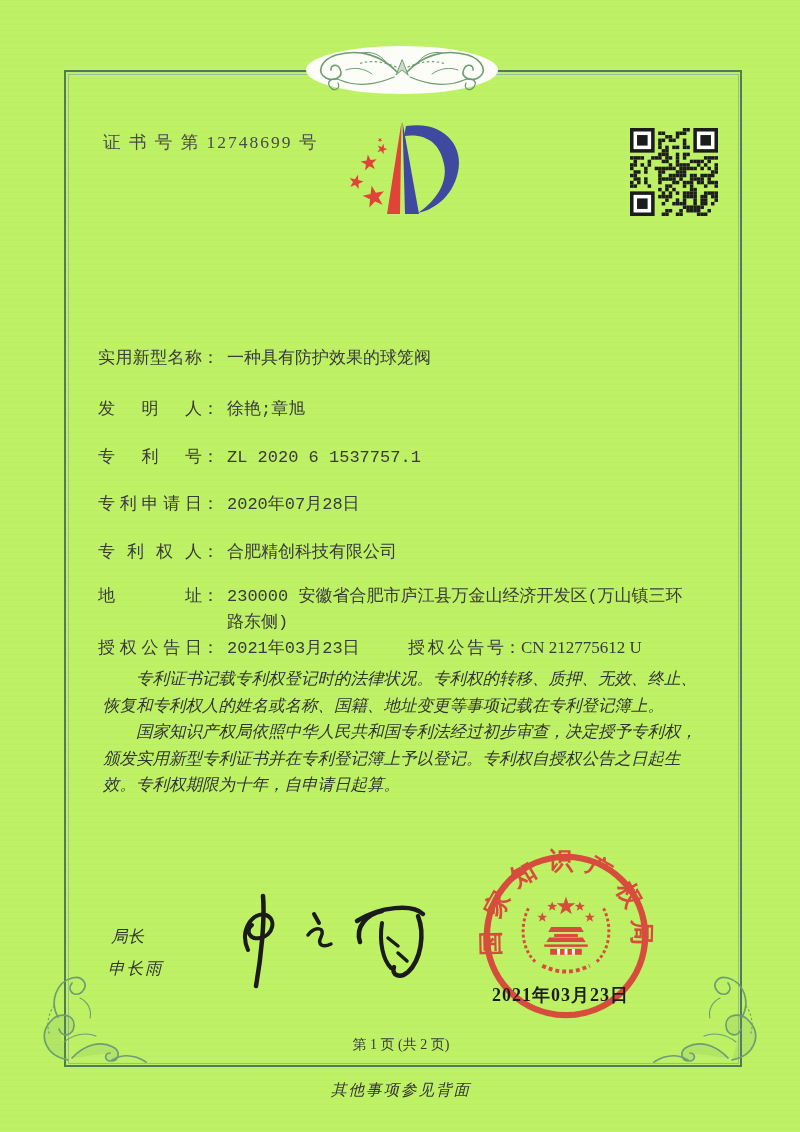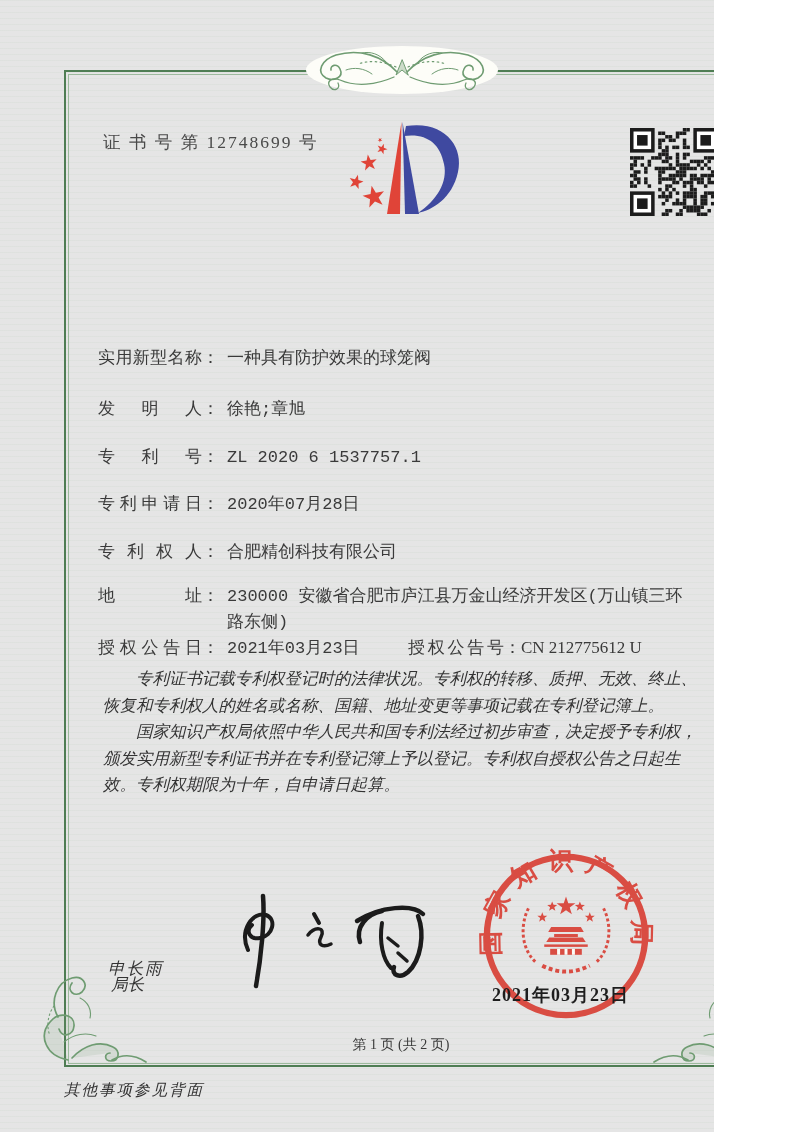--- a/index.html
+++ b/index.html
@@ -1,45 +1,45 @@
 <!DOCTYPE html>
 <html><head>
 <meta charset="utf-8">
 <style>
   html,body{margin:0;padding:0;background:#fff;}
-  .page{position:relative;width:714px;height:1132px;background:#e5e5e5;
+  .page{position:relative;width:800px;height:1132px;background:#bef264;
         font-family:"Liberation Serif","DejaVu Serif",serif;overflow:hidden;}
   .page::before{content:"";position:absolute;inset:0;pointer-events:none;
         background:repeating-linear-gradient(180deg,rgba(140,175,140,.07) 0 1px,transparent 1px 6px);}
   
   .frame{position:absolute;left:64px;top:70px;width:674px;height:993px;
          border:2.5px solid #4e7d53;}
   .frame::after{content:"";position:absolute;inset:1.5px;border:1px solid #9cba9d;}
   .cert-no{position:absolute;left:103px;top:130px;font-size:17.5px;letter-spacing:2px;color:#4a4a4a;}
   .title{position:absolute;left:0;top:244px;width:800px;text-align:center;
          font-size:40px;letter-spacing:11px;padding-left:11px;box-sizing:border-box;
          color:#1f1f1f;text-shadow:.5px 0 0 currentColor;}
   .row{position:absolute;left:98px;font-size:17px;color:#3a3a3a;white-space:nowrap;font-family:Liberation Mono, monospace;}
   .row .flabel{display:inline-block;width:104px;text-align:justify;text-align-last:justify;vertical-align:top;}
   .row .colon{display:inline-block;margin-right:8px;vertical-align:top;}
   .row .fvalue{display:inline-block;vertical-align:top;max-width:472px;white-space:normal;line-height:26px;}
   .row2{position:absolute;left:408px;font-size:17px;color:#3a3a3a;white-space:nowrap;}
   .row2 .flabel{display:inline-block;width:96px;text-align:justify;text-align-last:justify;}
   .body-text{position:absolute;left:103px;top:666px;width:598px;font-size:16.5px;
              line-height:26.5px;color:#333;font-style:italic;}
   .body-text p{margin:0;text-indent:2em;}
-  .director-label{position:absolute;left:111px;top:926px;font-size:16.5px;color:#333;font-style:italic;margin-top:48px;}
+  .director-label{position:absolute;left:111px;top:926px;font-size:16.5px;color:#333;font-style:italic;}
   .director-name{position:absolute;left:108px;top:958px;font-size:16.5px;letter-spacing:2px;color:#333;font-style:italic;}
   .sig{position:absolute;left:210px;top:890px;}
   .seal{position:absolute;left:477px;top:847px;opacity:.95;}
   .seal-date{position:absolute;left:492px;top:983px;font-size:18px;font-weight:bold;
              letter-spacing:1px;color:#1d1d1d;}
   .page-info{position:absolute;left:64px;top:1036px;width:674px;text-align:center;
              font-size:14px;color:#3a3a3a;}
-  .back-note{position:absolute;left:64px;top:1080px;width:674px;text-align:left;
+  .back-note{position:absolute;left:64px;top:1080px;width:674px;text-align:center;
              font-size:15.5px;color:#333;font-style:italic;letter-spacing:2px;}
   .logo{position:absolute;left:338px;top:112px;}
   .qr{position:absolute;left:630px;top:128px;}
   .ornament-top{position:absolute;left:282px;top:40px;}
   .flourish-bl{position:absolute;left:28px;top:972px;}
   .flourish-br{position:absolute;left:632px;top:972px;}
 </style>
 </head>
 <body>
 

